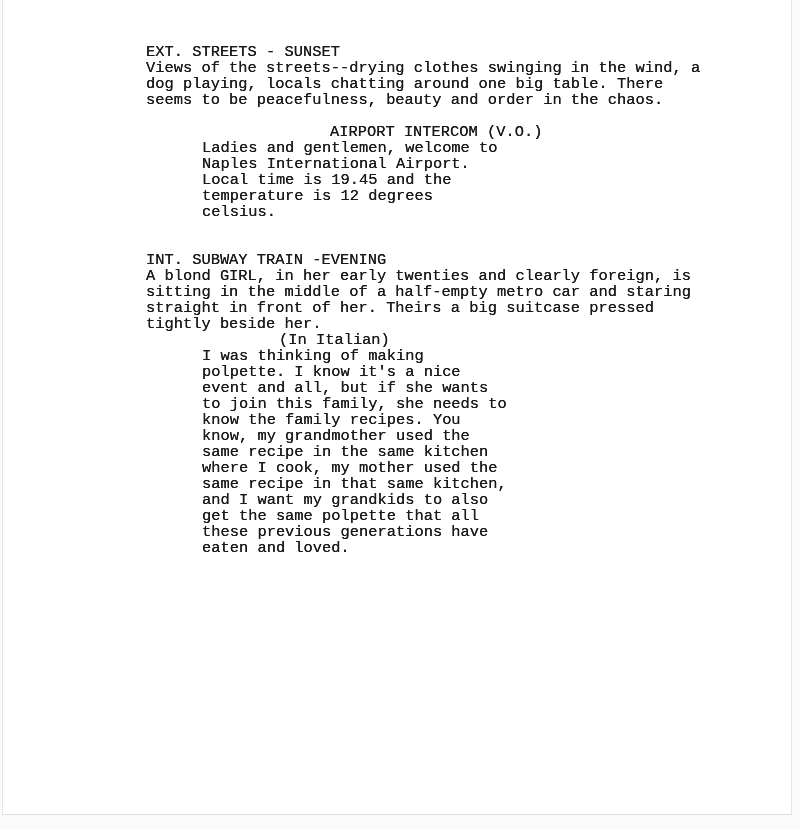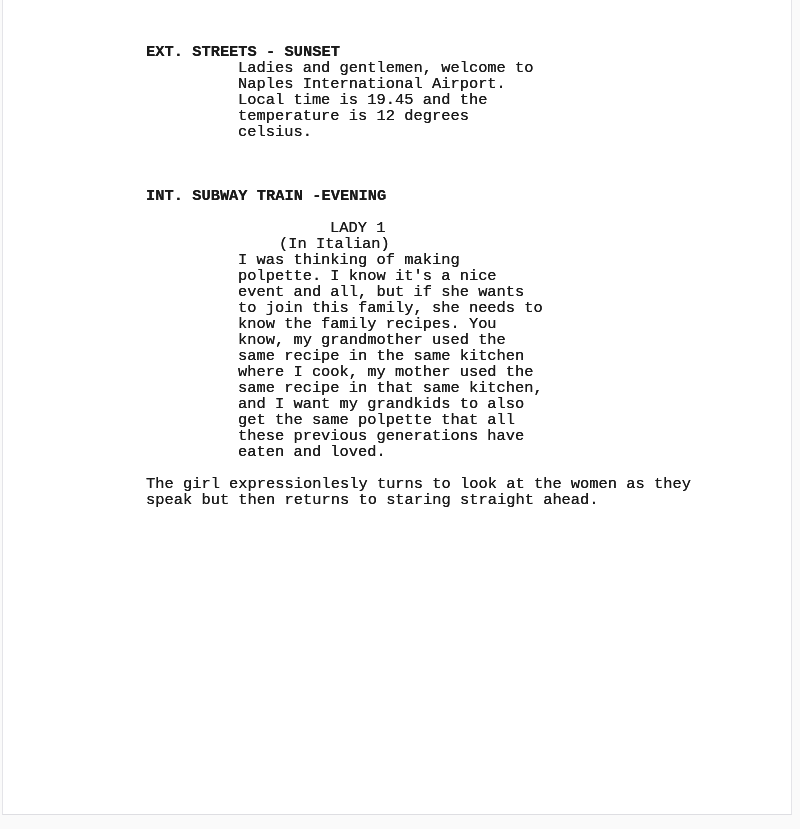--- a/index.html
+++ b/index.html
@@ -31,61 +31,66 @@
     color: #1a1a1a;
     font-size: 15.4px;
     line-height: 16px;
     text-shadow: 0 0 0.4px currentColor; 
   }
   .block {
     white-space: pre;
     margin: 0;
   }
   .scene-heading {
-    font-weight: bold;
+    font-weight: normal;
   }
   .character {
     margin-left: 184px; 
   }
   .parenthetical {
     margin-left: 133px; 
   }
   .dialogue {
-    margin-left: 92px;  
+    margin-left: 56px;  
   }
   .gap1 { margin-top: 16px; }  
-  .gap2 { margin-top: 48px; }  
+  .gap2 { margin-top: 32px; }  
 </style>
 </head>
 <body>
 
 <div class="page">
   <div class="script">
 
     <div class="block scene-heading">EXT. STREETS - SUNSET</div>
+    <div class="block action">Views of the streets--drying clothes swinging in the wind, a
+dog playing, locals chatting around one big table. There
+seems to be peacefulness, beauty and order in the chaos.</div>
+    <div class="block character gap1">AIRPORT INTERCOM (V.O.)</div>
     <div class="block dialogue">Ladies and gentlemen, welcome to
 Naples International Airport.
 Local time is 19.45 and the
 temperature is 12 degrees
 celsius.</div>
 
     <div class="block scene-heading gap2">INT. SUBWAY TRAIN -EVENING</div>
-    <div class="block character gap1">LADY 1</div>
+    <div class="block action">A blond GIRL, in her early twenties and clearly foreign, is
+sitting in the middle of a half-empty metro car and staring
+straight in front of her. Theirs a big suitcase pressed
+tightly beside her.</div>
     <div class="block parenthetical">(In Italian)</div>
     <div class="block dialogue">I was thinking of making
 polpette. I know it's a nice
 event and all, but if she wants
 to join this family, she needs to
 know the family recipes. You
 know, my grandmother used the
 same recipe in the same kitchen
 where I cook, my mother used the
 same recipe in that same kitchen,
 and I want my grandkids to also
 get the same polpette that all
 these previous generations have
 eaten and loved.</div>
-    <div class="block action gap1">The girl expressionlesly turns to look at the women as they
-speak but then returns to staring straight ahead.</div>
 
 
   </div>
 </div>
 
 </body></html>

